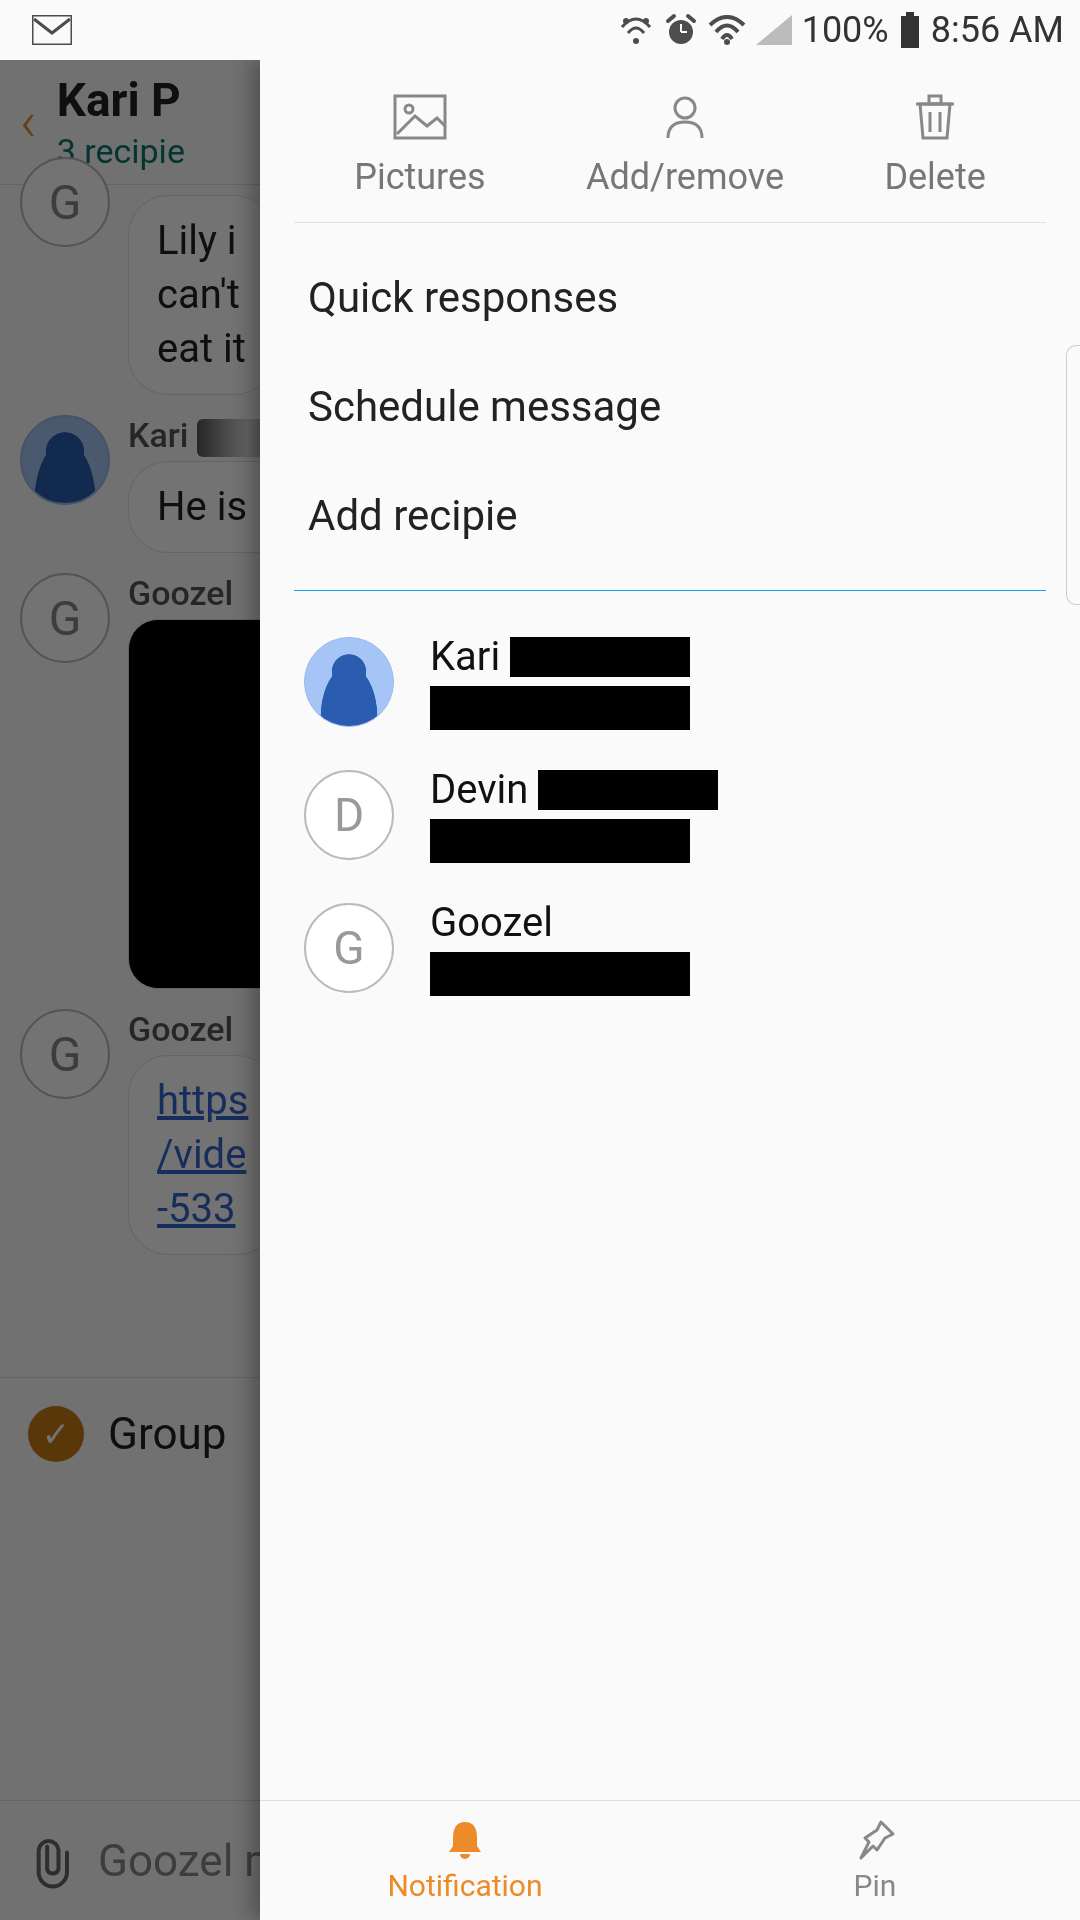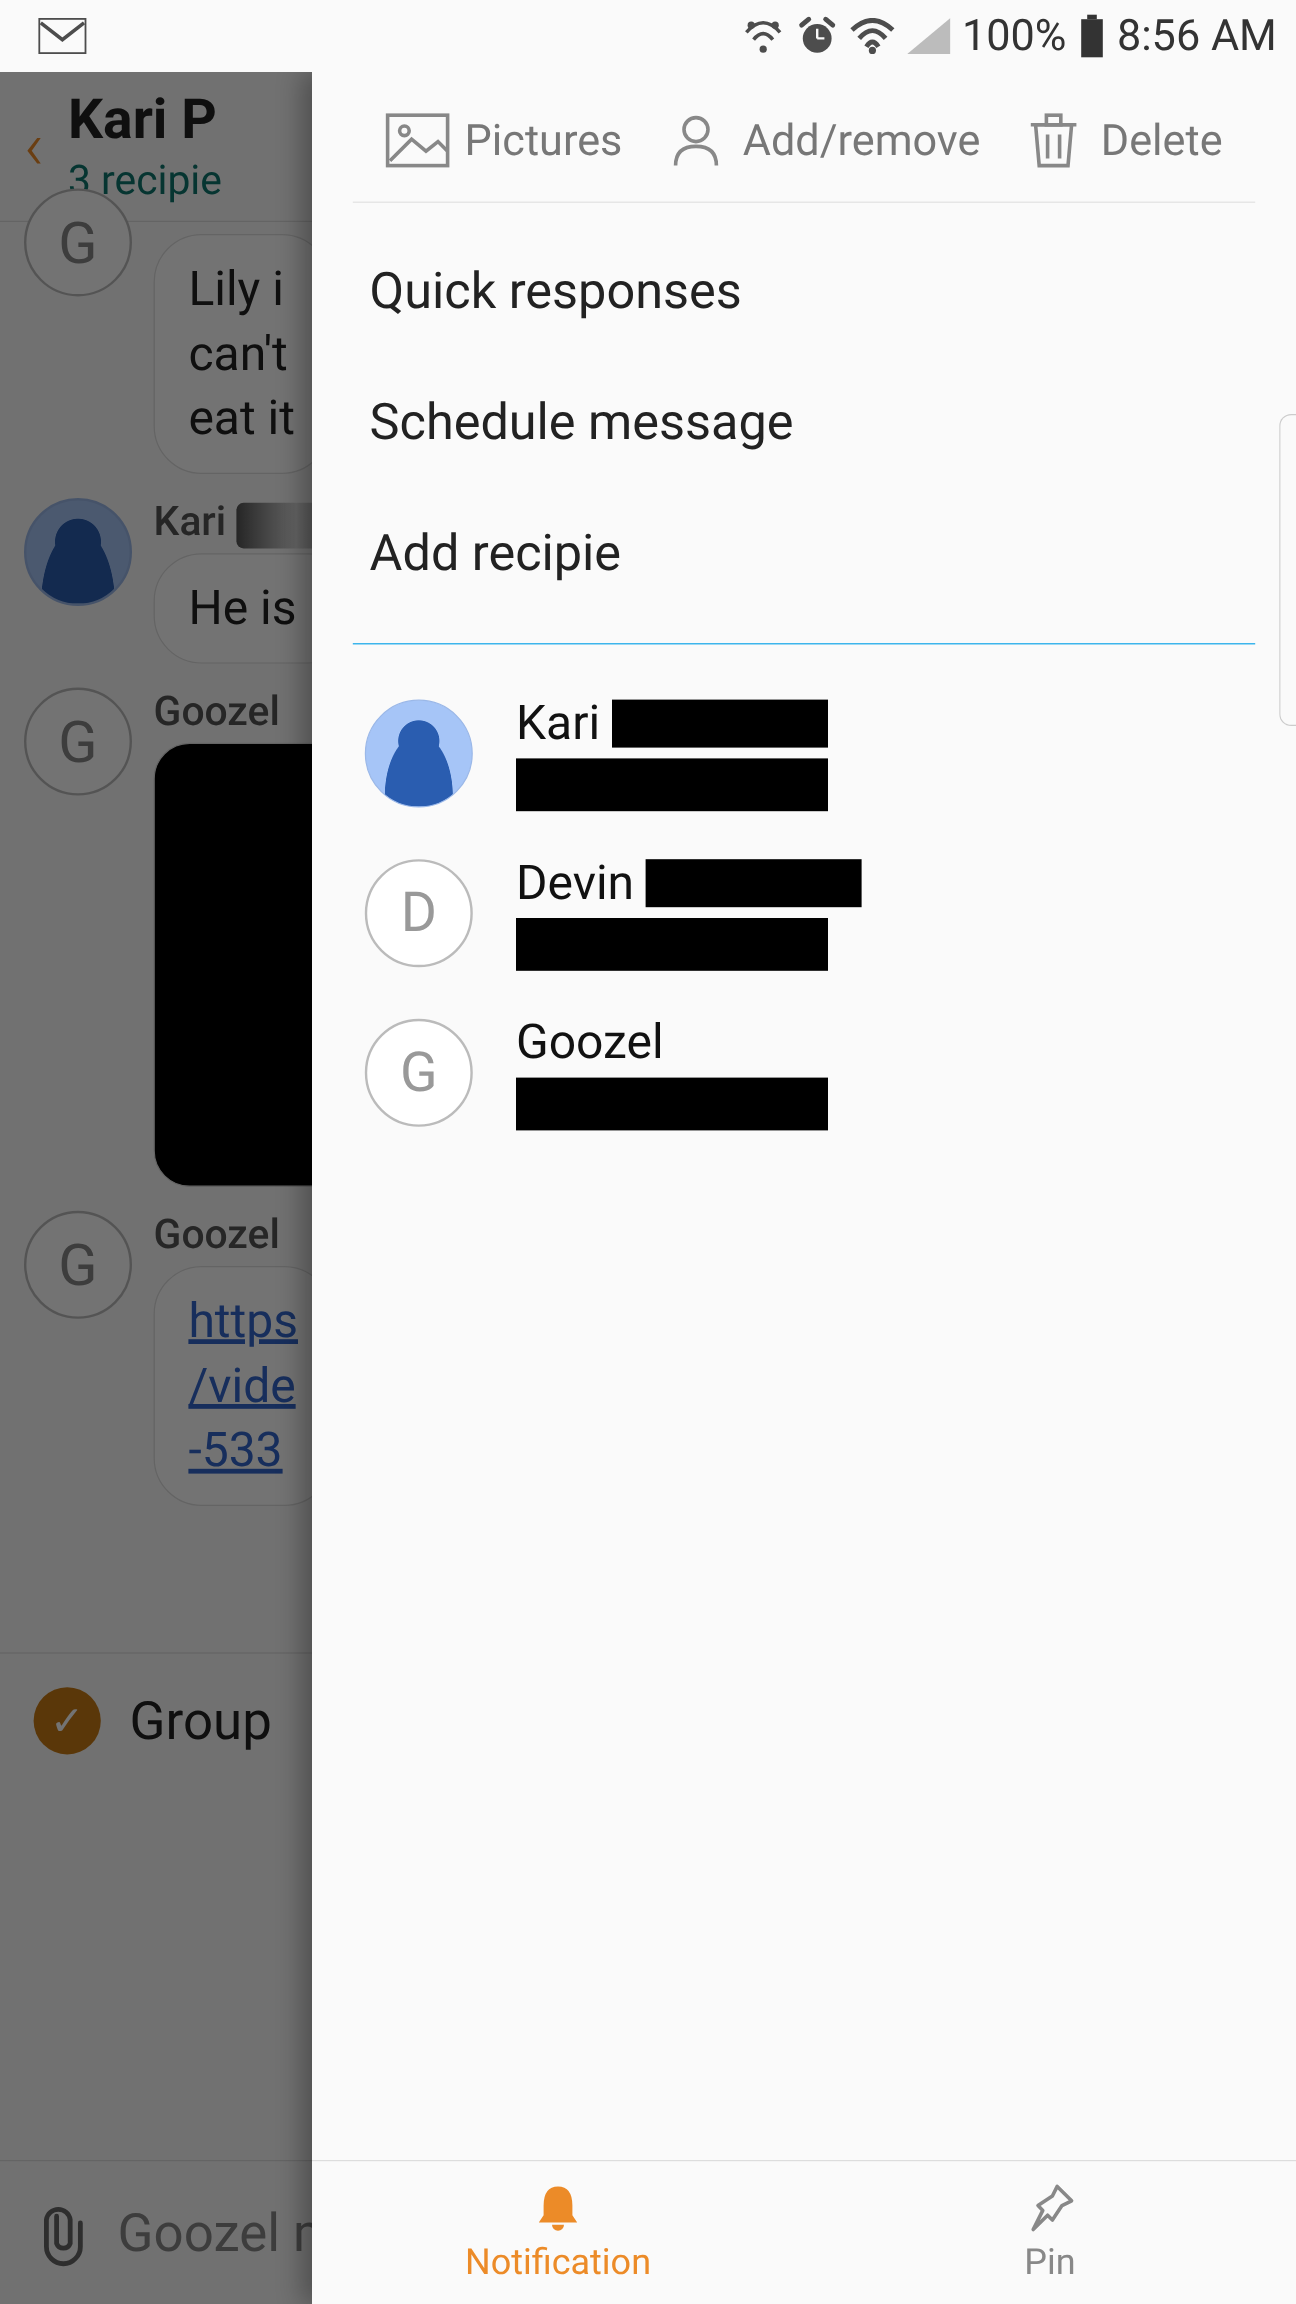--- a/index.html
+++ b/index.html
@@ -37,21 +37,21 @@
   .sys-check { width:56px; height:56px; border-radius:50%; background:#c87a14; display:flex; align-items:center; justify-content:center; color:#fff; font-size:34px;}
   .sys-text { font-size:44px; color:#222;}
   
   .compose { position:absolute; bottom:0; left:0; right:0; height:120px; border-top:1px solid #ddd; display:flex; align-items:center; padding:0 24px; gap:22px; background:#fafafa;}
   .clip-icon { font-size:52px; color:#666; transform:rotate(-45deg);}
   .compose-text { font-size:44px; color:#888;}
 
   
   .panel { position:absolute; top:60px; right:0; bottom:0; width:820px; background:#fafafa; box-shadow:-8px 0 20px rgba(0,0,0,0.3); z-index:10; display:flex; flex-direction:column;}
   .panel-top { display:flex; justify-content:space-around; padding:30px 10px 24px; border-bottom:1px solid #e2e2e2; margin:0 34px;}
-  .panel-top-item { display:flex; flex-direction:row; align-items:center; gap:12px; color:#777; font-size:36px;}
+  .panel-top-item { display:flex; flex-direction:column; align-items:center; gap:12px; color:#777; font-size:36px;}
   .panel-top-item .ico { width:54px; height:54px; display:flex; align-items:center; justify-content:center;}
   
   .panel-list { padding: 20px 0; border-bottom:1px solid #0ea5e9; margin:0 34px;}
   .panel-item { padding: 30px 14px; font-size:42px; color:#222;}
   
   .contacts-list { padding: 24px 10px; margin:0 34px;}
   .contact-row { display:flex; align-items:center; gap:36px; padding:18px 0;}
   .contact-avatar { width:90px; height:90px; border-radius:50%; display:flex; align-items:center; justify-content:center; font-size:46px; flex-shrink:0;}
   .contact-avatar.letter { border:2px solid #bbb; color:#999; background:#fff;}
   .contact-avatar.photo { background: radial-gradient(circle at 50% 38%, #2a5db0 24%, transparent 25%), radial-gradient(ellipse at 50% 90%, #2a5db0 45%, transparent 46%), #a6c5f7; border:1px solid #9bb8e8;}

